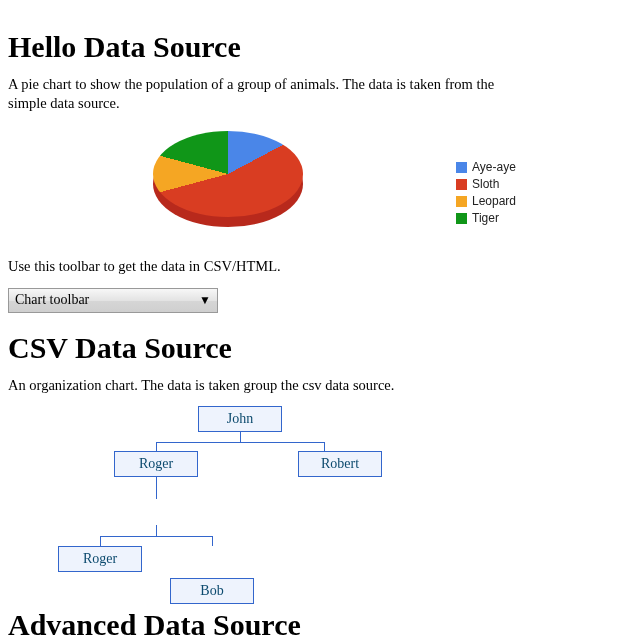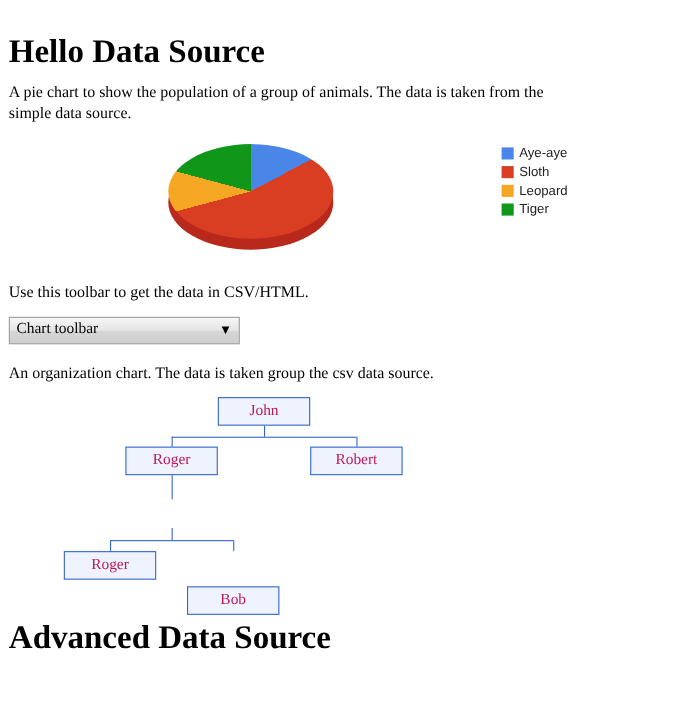--- a/index.html
+++ b/index.html
@@ -67,21 +67,21 @@
       from 0deg,
       #4a86e8 0deg 62deg,
       #d93d22 62deg 255deg,
       #f5a623 255deg 285deg,
       #109618 285deg 360deg
     );
   }
   .legend {
     position: absolute;
     left: 448px;
-    top: 4px;
+    top: 32px;
     font-family: "Liberation Sans", sans-serif;
     font-size: 12px;
     line-height: 16px;
   }
   .legend-row {
     display: flex;
     align-items: center;
     height: 17px;
   }
   .legend-swatch {
@@ -119,21 +119,21 @@
     width: 620px;
     height: 180px;
     margin-top: 10px;
     font-family: "Liberation Serif", serif;
   }
   .node {
     position: absolute;
     box-sizing: border-box;
     border: 1px solid #3366cc;
     background: #eef3fd;
-    color: #be185d;
+    color: #0c4a6e;
     font-size: 14px;
     text-align: center;
     line-height: 24px;
     height: 26px;
   }
   .edge {
     position: absolute;
     background: #3366cc;
   }
   .edge.h { height: 1px; }
@@ -175,32 +175,33 @@
     </div>
   </div>
 
   <p class="desc">Use this toolbar to get the data in CSV/HTML.</p>
 
   <div class="toolbar-select">
     <span>Chart toolbar</span>
     <span class="caret">▼</span>
   </div>
 
+  <h1>CSV Data Source</h1>
 
   <p class="desc">An organization chart. The data is taken group the csv data source.</p>
 
   <div class="org">
 
     <div class="node" style="left:190px; top:0px; width:84px;">
       <span>John</span>
     </div>
     <div class="node" style="left:106px; top:45px; width:84px;">
       <span>Roger</span>
     </div>
-    <div class="node" style="left:274px; top:45px; width:84px;">
+    <div class="node" style="left:290px; top:45px; width:84px;">
       <span>Robert</span>
     </div>
     <div class="node" style="left:50px; top:140px; width:84px;">
       <span>Roger</span>
     </div>
     <div class="node" style="left:162px; top:140px; width:84px;margin-top:32px;">
       <span>Bob</span>
     </div>
 
     <div class="edge v" style="left:232px; top:26px; height:10px;"></div>

